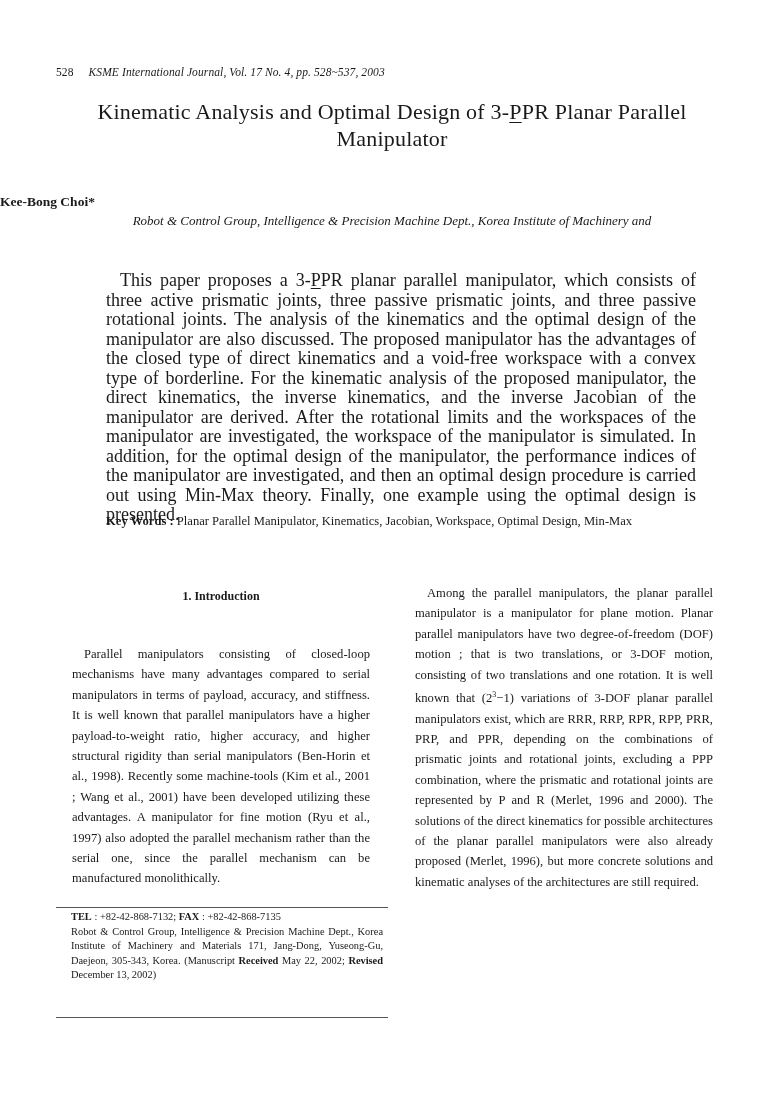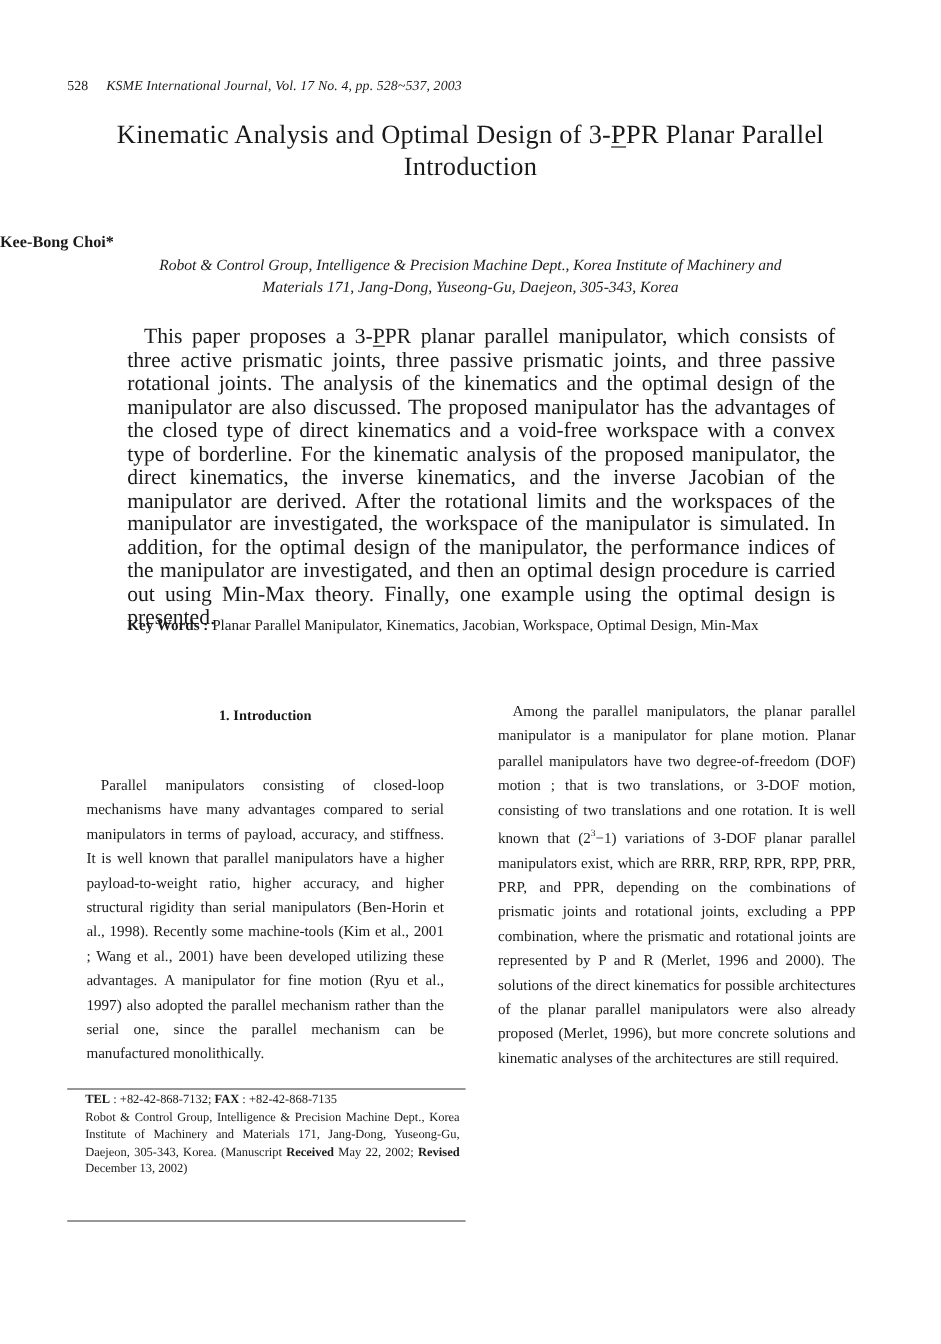--- a/index.html
+++ b/index.html
@@ -34,28 +34,27 @@
 </head>
 <body>
 
 <div class="abs running-head">
   <span class="pg">528</span>
   <span>KSME International Journal, Vol. 17 No. 4, pp. 528~537, 2003</span>
 </div>
 
 <div class="abs title">
   <span>Kinematic Analysis and Optimal Design of 3-</span><u>P</u><span>PR Planar Parallel</span><br>
-  <span>Introduction</span>
+  <span>Manipulator</span>
 </div>
 
 <div class="abs author">Kee-Bong Choi*</div>
 
 <div class="abs affil">
   <span>Robot &amp; Control Group, Intelligence &amp; Precision Machine Dept., Korea Institute of Machinery and</span><br>
-  <span>Materials 171, Jang-Dong, Yuseong-Gu, Daejeon, 305-343, Korea</span>
 </div>
 
 <div class="abs abstract">
   <p><span>This paper proposes a 3-</span><span class="underline-p">P</span><span>PR planar parallel manipulator, which consists of three active prismatic joints, three passive prismatic joints, and three passive rotational joints. The analysis of the kinematics and the optimal design of the manipulator are also discussed. The proposed manipulator has the advantages of the closed type of direct kinematics and a void-free workspace with a convex type of borderline. For the kinematic analysis of the proposed manipulator, the direct kinematics, the inverse kinematics, and the inverse Jacobian of the manipulator are derived. After the rotational limits and the workspaces of the manipulator are investigated, the workspace of the manipulator is simulated. In addition, for the optimal design of the manipulator, the performance indices of the manipulator are investigated, and then an optimal design procedure is carried out using Min-Max theory. Finally, one example using the optimal design is presented.</span></p>
 </div>
 
 <div class="abs keywords">
   <span class="kl">Key Words :</span>
   <span class="kv">Planar Parallel Manipulator, Kinematics, Jacobian, Workspace, Optimal Design, Min-Max</span>
 </div>

